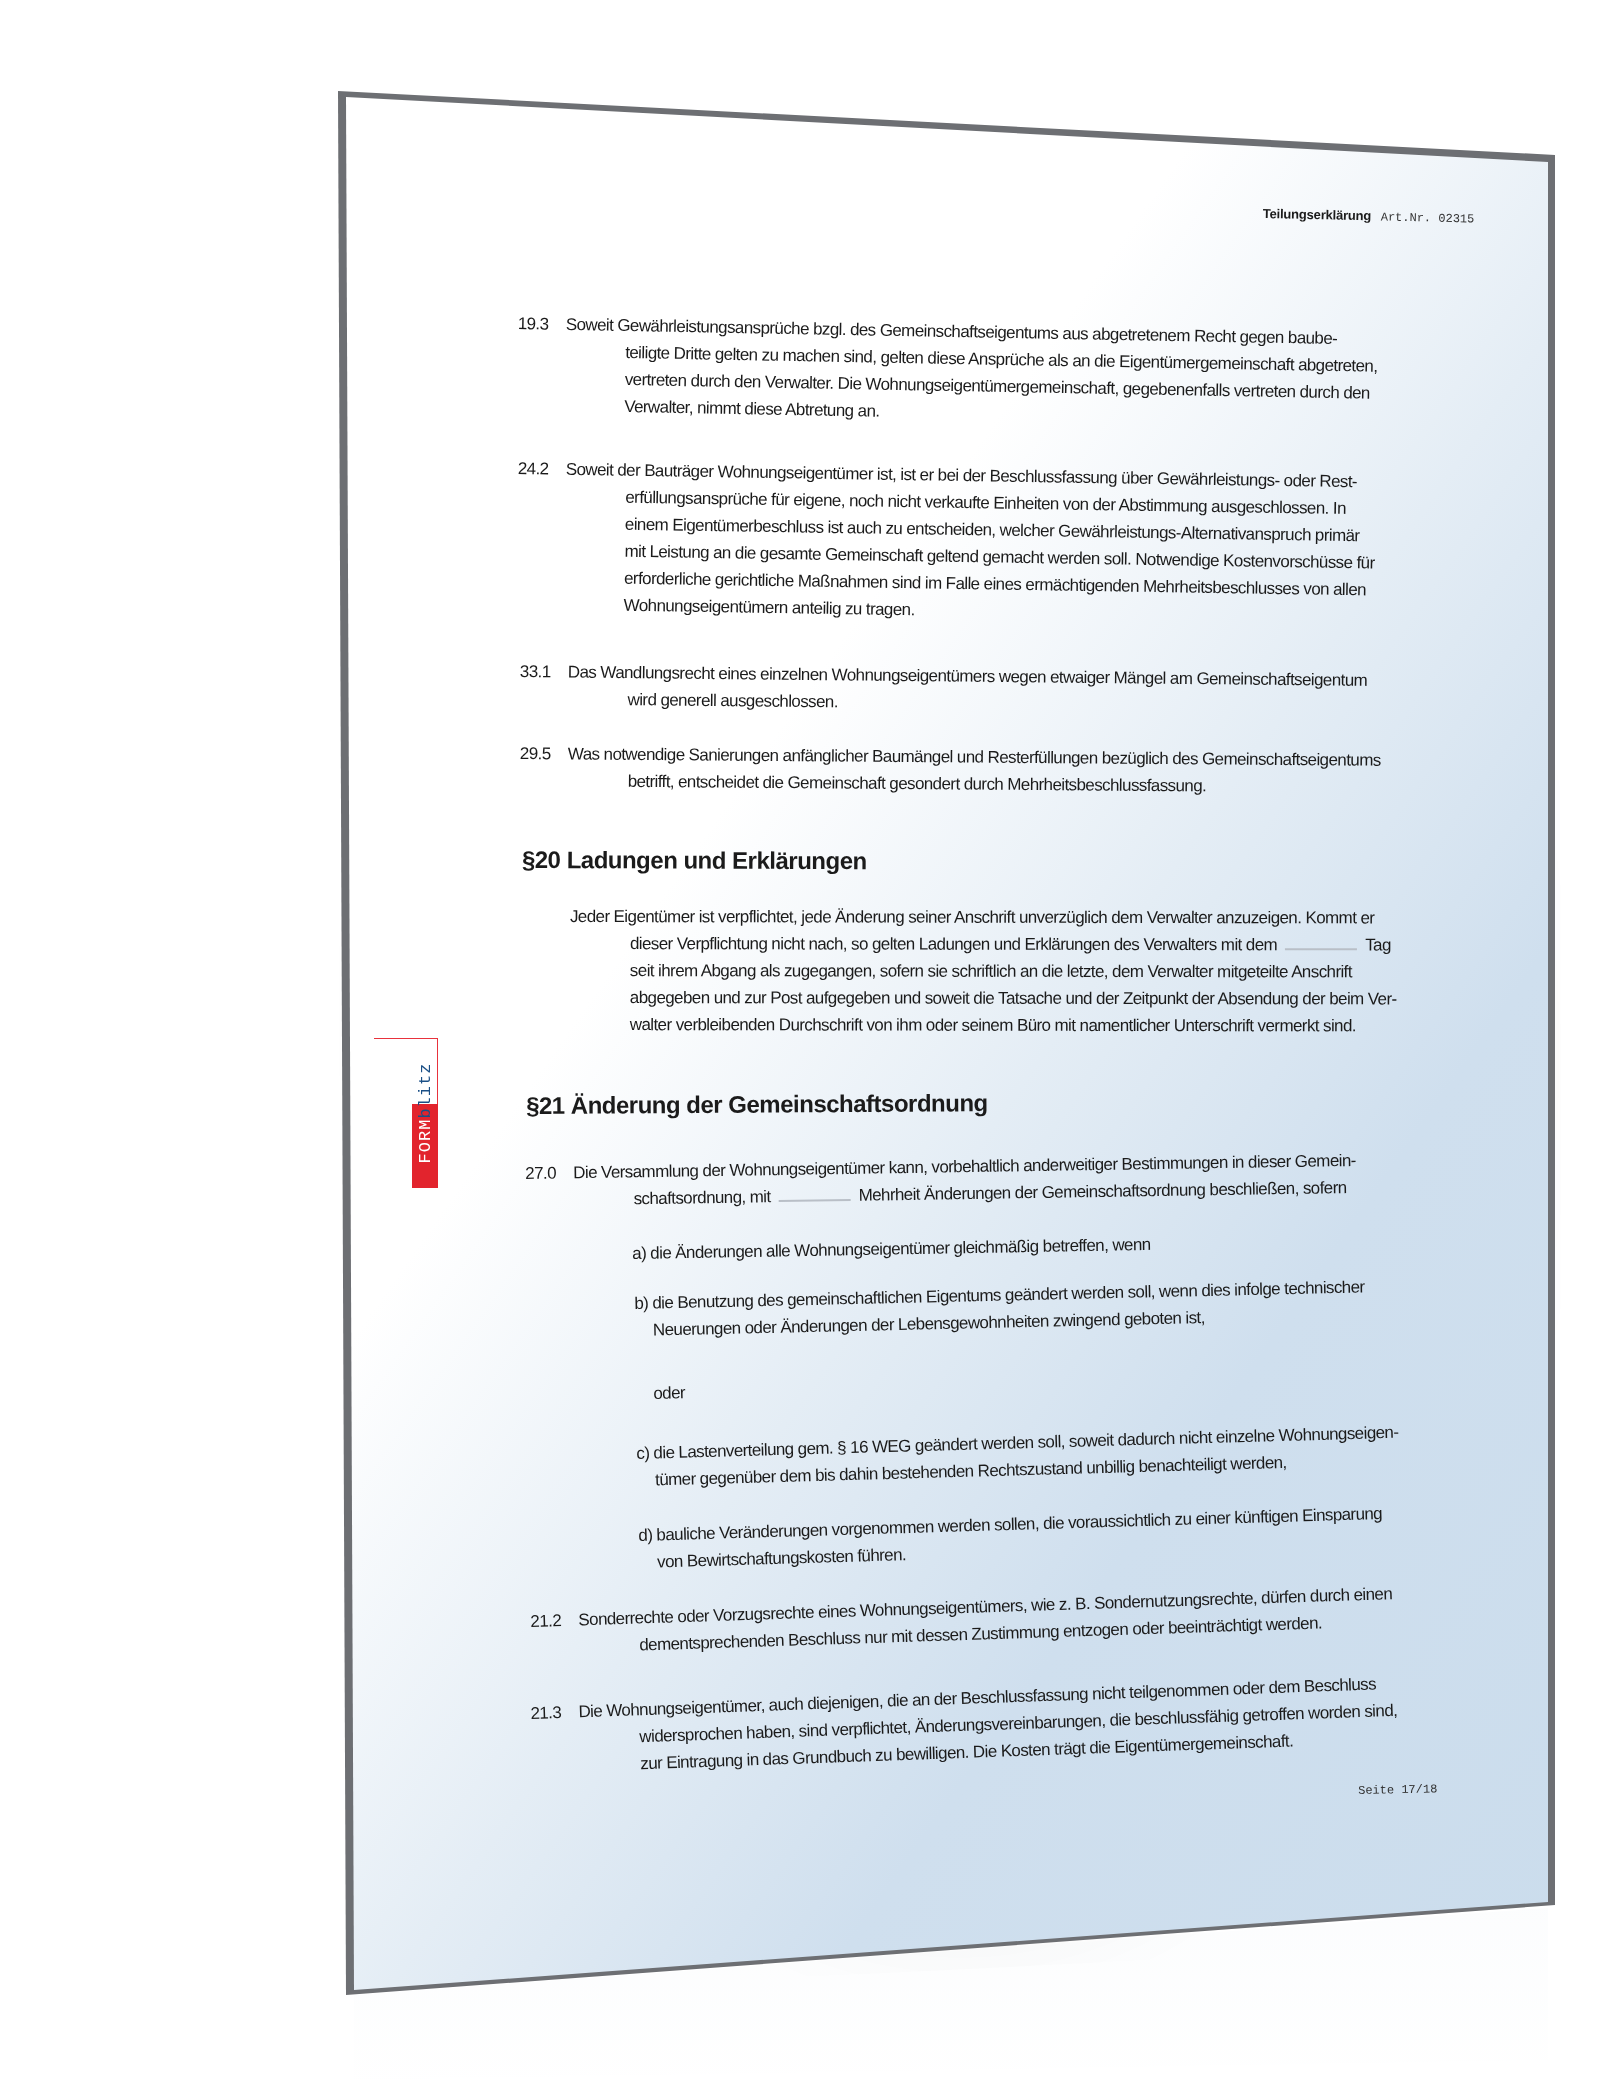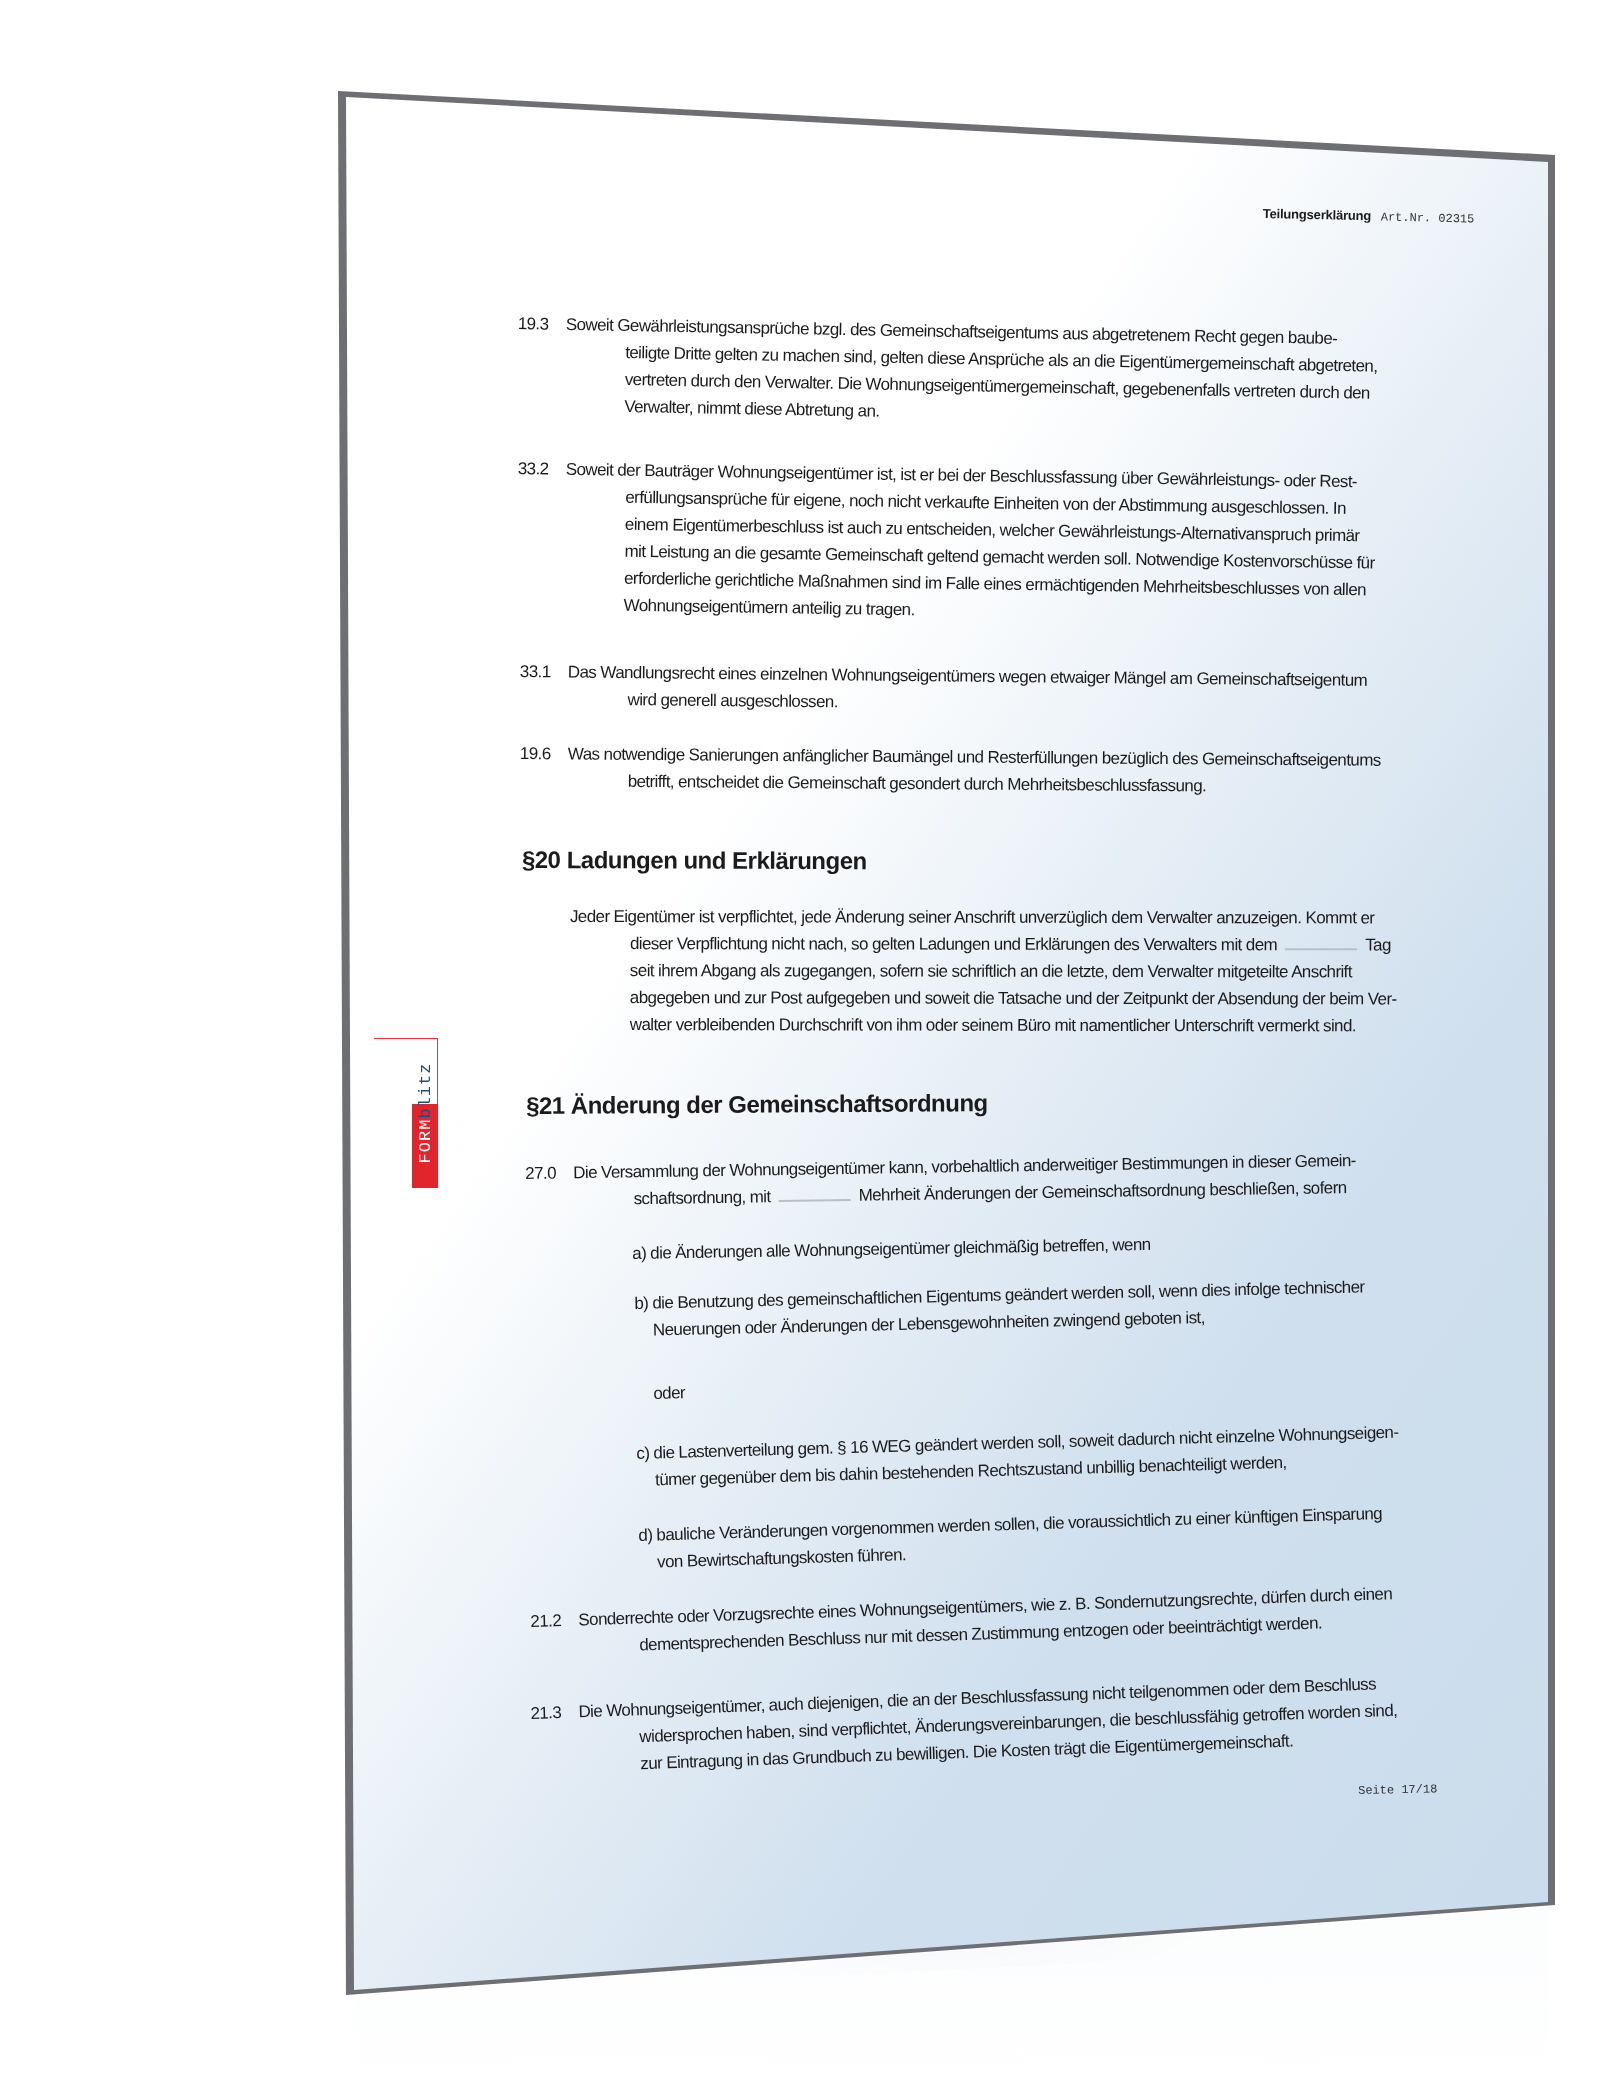--- a/index.html
+++ b/index.html
@@ -70,41 +70,41 @@
       <span class="num">19.3</span>
       <span class="ln first">Soweit Gewährleistungsansprüche bzgl. des Gemeinschaftseigentums aus abgetretenem Recht gegen baube-</span>
       <div class="rest">
         <span class="ln">teiligte Dritte gelten zu machen sind, gelten diese Ansprüche als an die Eigentümergemeinschaft abgetreten,</span>
         <span class="ln">vertreten durch den Verwalter. Die Wohnungseigentümergemeinschaft, gegebenenfalls vertreten durch den</span>
         <span class="ln">Verwalter, nimmt diese Abtretung an.</span>
       </div>
     </div>
 
     <div class="blk" style="left:518px; top:455px; transform:rotate(0.9deg);">
-      <span class="num">33.2</span>
+      <span class="num">24.2</span>
       <span class="ln first">Soweit der Bauträger Wohnungseigentümer ist, ist er bei der Beschlussfassung über Gewährleistungs- oder Rest-</span>
       <div class="rest">
         <span class="ln">erfüllungsansprüche für eigene, noch nicht verkaufte Einheiten von der Abstimmung ausgeschlossen. In</span>
         <span class="ln">einem Eigentümerbeschluss ist auch zu entscheiden, welcher Gewährleistungs-Alternativanspruch primär</span>
         <span class="ln">mit Leistung an die gesamte Gemeinschaft geltend gemacht werden soll. Notwendige Kostenvorschüsse für</span>
         <span class="ln">erforderliche gerichtliche Maßnahmen sind im Falle eines ermächtigenden Mehrheitsbeschlusses von allen</span>
         <span class="ln">Wohnungseigentümern anteilig zu tragen.</span>
       </div>
     </div>
 
     <div class="blk" style="left:520px; top:658px; transform:rotate(0.6deg);">
       <span class="num">33.1</span>
       <span class="ln first">Das Wandlungsrecht eines einzelnen Wohnungseigentümers wegen etwaiger Mängel am Gemeinschaftseigentum</span>
       <div class="rest">
         <span class="ln">wird generell ausgeschlossen.</span>
       </div>
     </div>
 
     <div class="blk" style="left:520px; top:740px; transform:rotate(0.45deg);">
-      <span class="num">19.6</span>
+      <span class="num">29.5</span>
       <span class="ln first">Was notwendige Sanierungen anfänglicher Baumängel und Resterfüllungen bezüglich des Gemeinschaftseigentums</span>
       <div class="rest">
         <span class="ln">betrifft, entscheidet die Gemeinschaft gesondert durch Mehrheitsbeschlussfassung.</span>
       </div>
     </div>
 
     <div class="h2" style="left:522px; top:846px; transform:rotate(0.2deg);">§20 Ladungen und Erklärungen</div>
 
     <div class="blk" style="left:570px; top:903px; transform:rotate(0.1deg);">
       <span class="ln">Jeder Eigentümer ist verpflichtet, jede Änderung seiner Anschrift unverzüglich dem Verwalter anzuzeigen. Kommt er</span>

